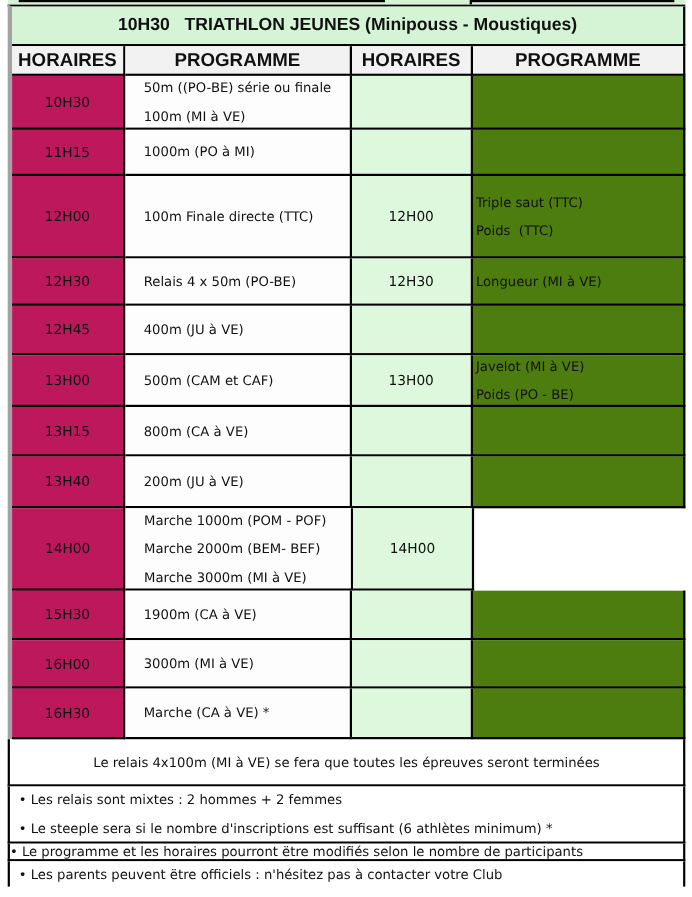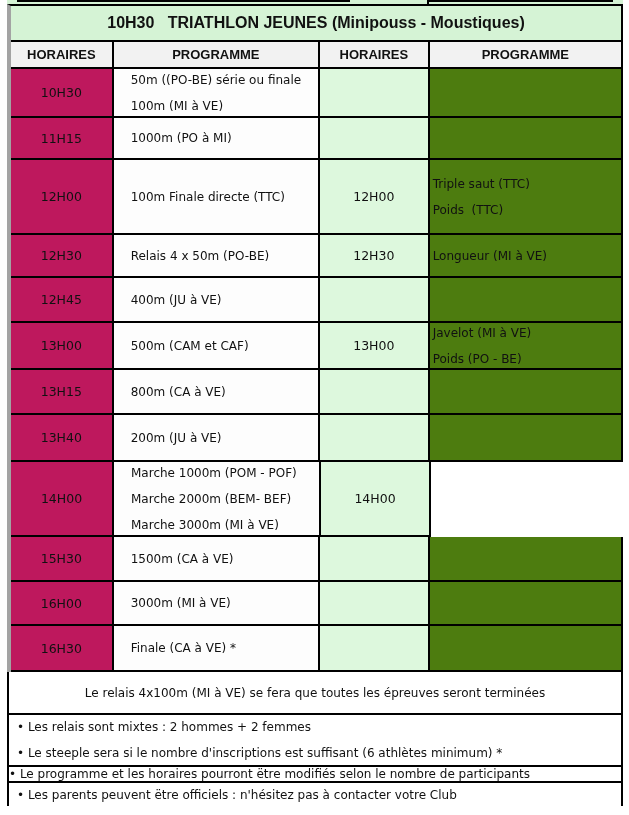--- a/index.html
+++ b/index.html
@@ -35,21 +35,21 @@
   .title-cell{
     width:614px;height:36px;background:#d5f3d5;
     align-items:center;
     font-family:"Liberation Sans",sans-serif;
     font-weight:bold;font-size:16px;
     white-space:pre;
   }
   .hdr{
     background:#f2f2f2;
     font-family:"Liberation Sans",sans-serif;
-    font-weight:bold;font-size:13px;
+    font-weight:bold;font-size:17px;
     align-items:center;padding-left:0;
   }
   .time{font-size:12.5px;}
   .ln{font-size:12px;line-height:26px;white-space:pre;}
   
   .rh-hdr{height:27px;}
   .r0{height:49px;} .r1{height:42px;} .r2{height:75px;} .r3{height:43px;}
   .r4{height:45px;} .r5{height:47px;} .r6{height:45px;} .r7{height:47px;}
   .r8{height:75px;} .r9{height:45px;} .r10{height:44px;} .r11{height:46px;}
 
@@ -178,39 +178,39 @@
         <div class="ln">Marche 1000m (POM - POF)</div>
         <div class="ln">Marche 2000m (BEM- BEF)</div>
         <div class="ln">Marche 3000m (MI à VE)</div>
       </div>
       <div class="cell c3 time r8">14H00</div>
     </div>
 
     <div class="row">
       <div class="cell c1 time r9">15H30</div>
       <div class="cell c2 r9">
-        <div class="ln">1500m (CA à VE)</div>
+        <div class="ln">1900m (CA à VE)</div>
       </div>
       <div class="cell c3 time r9"></div>
       <div class="cell c4 r9"></div>
     </div>
 
     <div class="row">
       <div class="cell c1 time r10">16H00</div>
       <div class="cell c2 r10">
         <div class="ln">3000m (MI à VE)</div>
       </div>
       <div class="cell c3 time r10"></div>
       <div class="cell c4 r10"></div>
     </div>
 
     <div class="row">
       <div class="cell c1 time r11">16H30</div>
       <div class="cell c2 r11">
-        <div class="ln">Finale (CA à VE) *</div>
+        <div class="ln">Marche (CA à VE) *</div>
       </div>
       <div class="cell c3 time r11"></div>
       <div class="cell c4 r11"></div>
     </div>
 
   </div>
 
   <div class="fbox note">
     <div class="fline">Le relais 4x100m (MI à VE) se fera que toutes les épreuves seront terminées</div>
   </div>

